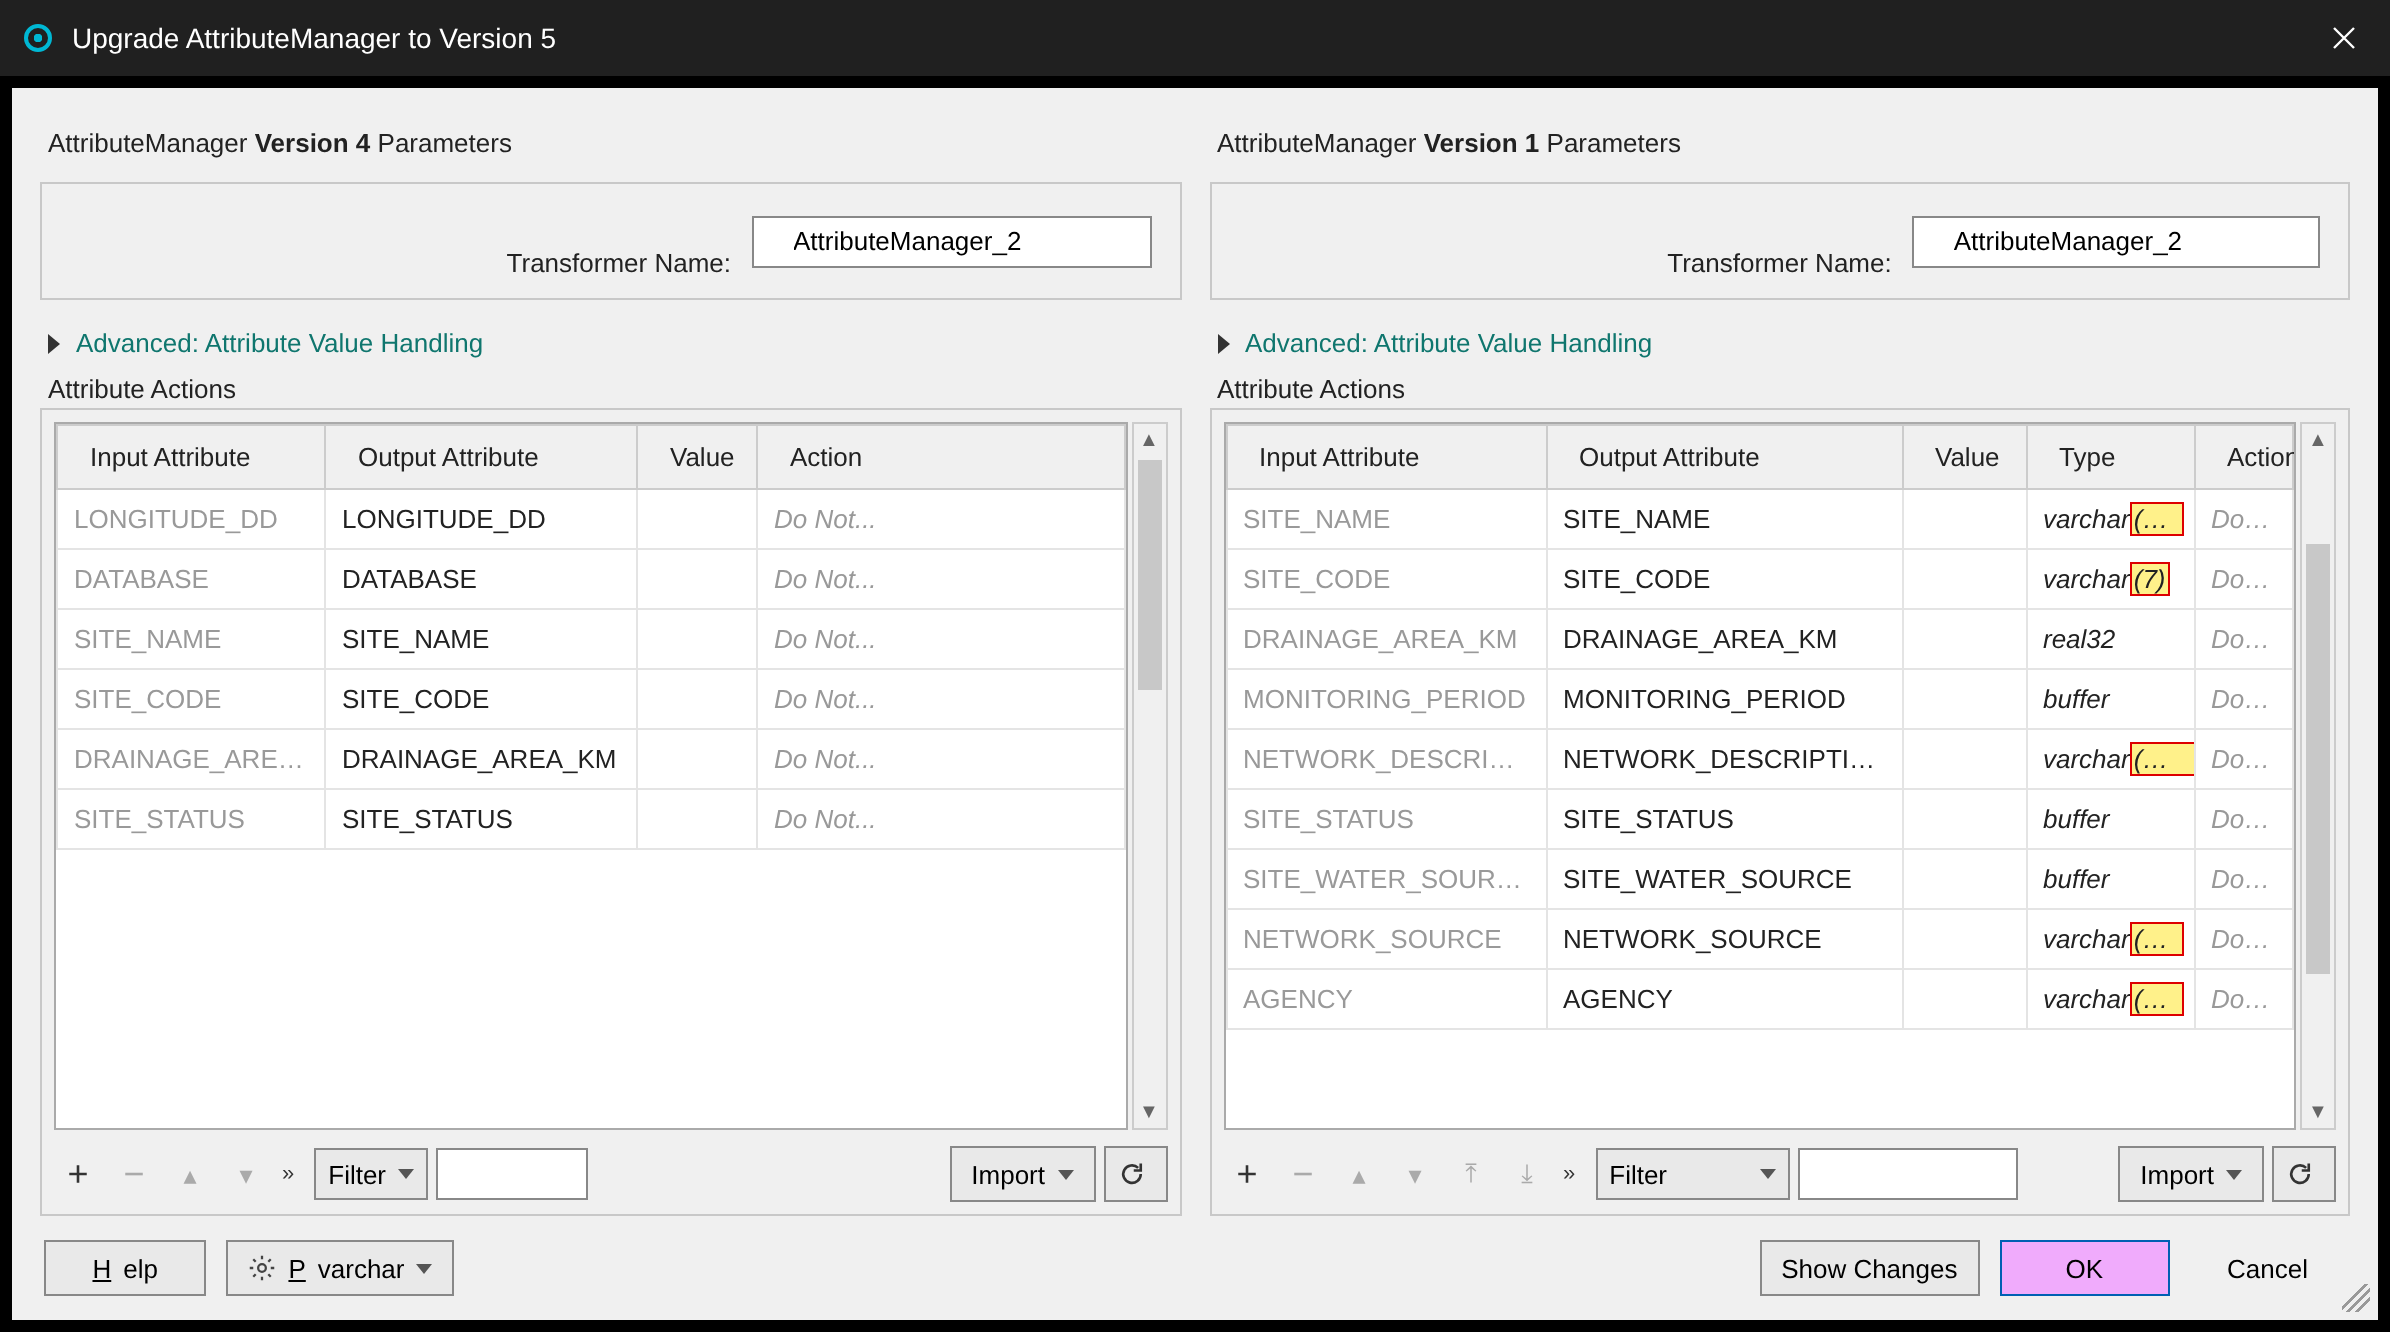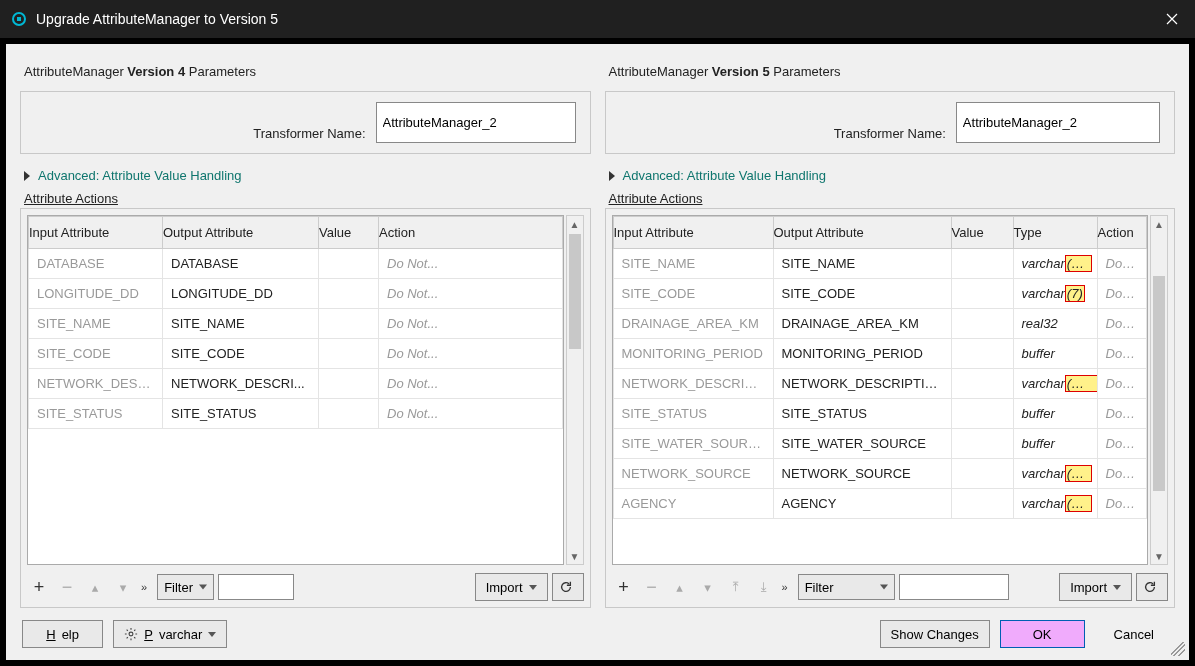--- a/index.html
+++ b/index.html
@@ -38,49 +38,49 @@
     font-size: 18px; color: #222; padding: 4px 6px 10px 6px;
   }
   .panel-header .bold { font-weight: 700; margin-top: 20px; }
   .box {
     border: 1px solid #c8c8c8; background: #f0f0f0; padding: 10px 14px;
     display: flex; align-items: center; gap: 10px; margin: 0 2px 10px 2px;
   }
   .box label { white-space: nowrap; color: #222; margin-top: 22px; }
   .box .tname-field { flex: 1; }
   .box input[type="text"] {
-    width: 100%; height: 41px; border: 1px solid #888; background: #fff;
-    padding: 2px 6px;
+    width: 100%; height: 26px; border: 1px solid #888; background: #fff;
+    padding: 2px 20px;
   }
   .adv-row {
     display: flex; align-items: center; gap: 8px; padding: 4px 0 8px 2px;
     color: #0f766e; cursor: pointer;
   }
   .adv-row .tri {
     width: 0; height: 0; border-left: 6px solid #333;
     border-top: 5px solid transparent; border-bottom: 5px solid transparent;
     margin-left: 4px;
   }
   .group-label {
-    padding: 0 0 2px 6px; color: #222; text-decoration: underline;
+    padding: 0 0 2px 6px; color: #222;
   }
   .table-wrap {
     flex: 1; border: 1px solid #c8c8c8; background: #f0f0f0;
     margin: 0 2px; display: flex; flex-direction: column; min-height: 0;
   }
   .grid-area {
     flex: 1; display: flex; overflow: hidden;
   }
   .grid {
     flex: 1; border: 1px solid #aaa; margin: 6px 2px 0 6px; background: #fff;
     overflow: hidden; position: relative;
   }
   table { border-collapse: collapse; width: 100%; table-layout: fixed; }
   th {
-    background: #f0f0f0; border: 1px solid #ccc; padding: 6px 0;
+    background: #f0f0f0; border: 1px solid #ccc; padding: 6px 16px;
     text-align: left; font-weight: 400; color: #222; height: 32px;
   }
   td {
     border: 1px solid #e4e4e4; padding: 5px 8px; height: 30px;
     overflow: hidden; white-space: nowrap; text-overflow: ellipsis;
   }
   .col-input { color: #999; }
   .col-output { color: #222; }
   .col-value { color: #999; }
   .col-action { color: #999; font-style: italic; }
@@ -202,46 +202,46 @@
                   <thead>
                     <tr>
                       <th>Input Attribute</th>
                       <th>Output Attribute</th>
                       <th>Value</th>
                       <th>Action</th>
                     </tr>
                   </thead>
                   <tbody id="left-body">
                       <tr>
+                        <td class="col-input">LONGITUDE_DD</td>
+                        <td class="col-output">LONGITUDE_DD</td>
+                        <td class="col-value"><enter va<="" td=""></enter></td>
+                        <td class="col-action">Do Not...</td>
+                      </tr>
+                      <tr>
                         <td class="col-input">DATABASE</td>
                         <td class="col-output">DATABASE</td>
                         <td class="col-value"><enter va<="" td=""></enter></td>
                         <td class="col-action">Do Not...</td>
                       </tr>
                       <tr>
-                        <td class="col-input">LONGITUDE_DD</td>
-                        <td class="col-output">LONGITUDE_DD</td>
-                        <td class="col-value"><enter va<="" td=""></enter></td>
-                        <td class="col-action">Do Not...</td>
-                      </tr>
-                      <tr>
                         <td class="col-input">SITE_NAME</td>
                         <td class="col-output">SITE_NAME</td>
                         <td class="col-value"><enter va<="" td=""></enter></td>
                         <td class="col-action">Do Not...</td>
                       </tr>
                       <tr>
                         <td class="col-input">SITE_CODE</td>
                         <td class="col-output">SITE_CODE</td>
                         <td class="col-value"><enter va<="" td=""></enter></td>
                         <td class="col-action">Do Not...</td>
                       </tr>
                       <tr>
-                        <td class="col-input">NETWORK_DESC...</td>
-                        <td class="col-output">NETWORK_DESCRI...</td>
+                        <td class="col-input">DRAINAGE_AREA...</td>
+                        <td class="col-output">DRAINAGE_AREA_KM</td>
                         <td class="col-value"><enter va<="" td=""></enter></td>
                         <td class="col-action">Do Not...</td>
                       </tr>
                       <tr>
                         <td class="col-input">SITE_STATUS</td>
                         <td class="col-output">SITE_STATUS</td>
                         <td class="col-value"><enter va<="" td=""></enter></td>
                         <td class="col-action">Do Not...</td>
                       </tr>
                     </tbody>
@@ -275,21 +275,21 @@
                     <path d="M13 2v4h-4" fill="none" stroke="#333" stroke-width="1.5"></path>
                   </svg>
                 <span class="caret"></span>
               </span>
             </div>
           </div>
         </div>
 
         <div class="panel">
           <div class="panel-header">
-            <span>AttributeManager </span><span class="bold">Version 5</span><span> Parameters</span>
+            <span>AttributeManager </span><span class="bold">Version 1</span><span> Parameters</span>
           </div>
           <div class="box">
             <div style="flex:1"></div>
             <label>Transformer Name:</label>
             <div class="tname-field">
               <input type="text" value="AttributeManager_2" style="">
             </div>
           </div>
           <div class="adv-row">
             <span class="tri"></span>

